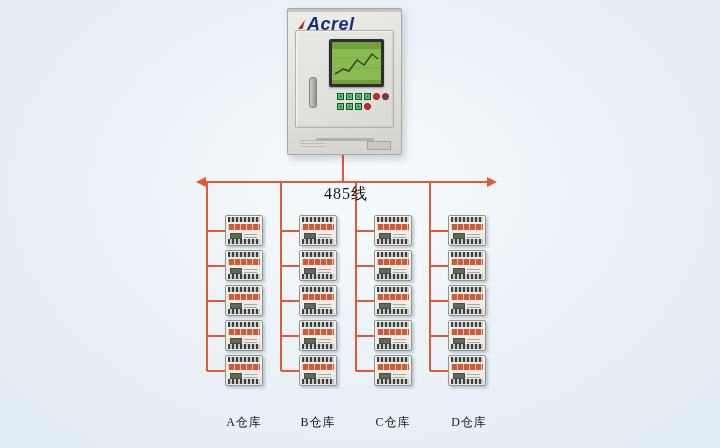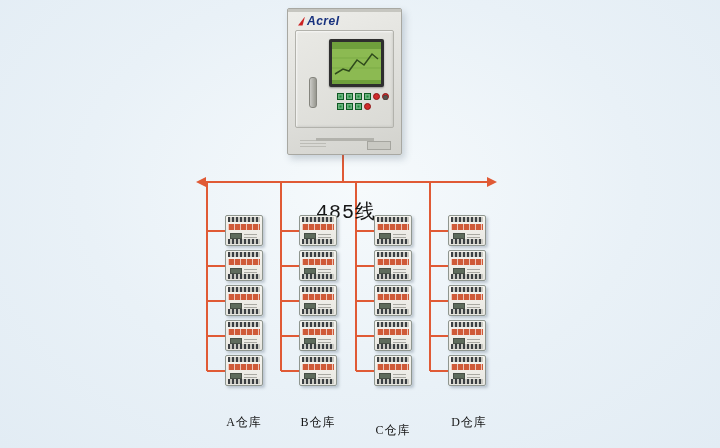--- a/index.html
+++ b/index.html
@@ -10,39 +10,39 @@
   }
   .canvas{
     position:relative;width:720px;height:448px;
     background:radial-gradient(ellipse at 50% 42%, #f6fafc 0%, #e9f1f7 55%, #e2ecf4 100%);
   }
   
   svg.wires{position:absolute;left:0;top:0;width:720px;height:448px;}
   .wire{stroke:#e05a35;stroke-width:2;fill:none;}
   .arrow{fill:#e05a35;stroke:none;}
   .bus-label{
-    position:absolute;left:346px;top:198px;transform:translateX(-50%);
-    font-family:Liberation Mono, monospace;
-    font-size:20px;color:#161616;letter-spacing:1px;white-space:nowrap;
+    position:absolute;left:346px;top:184px;transform:translateX(-50%);
+    font-family:Liberation Serif, serif;
+    font-size:16px;color:#161616;letter-spacing:1px;white-space:nowrap;
   }
   
   .cabinet{
     position:absolute;left:287px;top:8px;width:113px;height:145px;
     background:linear-gradient(160deg,#eeeeea 0%,#dededa 60%,#d2d2cd 100%);
     border:1px solid #a8a8a2;border-radius:2px;
     box-shadow:3px 4px 7px rgba(70,90,110,.25);
   }
   .cab-top-strip{position:absolute;left:0;top:0;right:0;height:3px;background:#c6c6c0;}
   .logo{position:absolute;left:10px;top:5px;display:flex;align-items:center;gap:2px;}
   .logo-mark{
     width:7px;height:9px;background:#cc2222;display:inline-block;
     clip-path:polygon(0 100%,45% 55%,100% 0,65% 100%);
   }
   .logo-text{
-    font-size:12px;font-weight:bold;font-style:italic;color:#17317e;letter-spacing:.5px;
+    font-size:18px;font-weight:bold;font-style:italic;color:#17317e;letter-spacing:.5px;
   }
   .door{
     position:absolute;left:7px;right:7px;top:21px;bottom:26px;
     border:1px solid #b2b2ac;border-radius:2px;
     background:linear-gradient(150deg,#e9e9e5,#dadad5);
     box-shadow:inset 1px 1px 2px rgba(255,255,255,.7), inset -1px -1px 2px rgba(0,0,0,.08);
   }
   .handle{
     position:absolute;left:13px;top:46px;width:6px;height:29px;
     background:linear-gradient(90deg,#cbcbc7,#97978f);
@@ -295,21 +295,21 @@
       <div class="term bot"></div>
     </div>
     <div class="device" style="left: 374px; top: 355px;">
       <div class="term top"></div>
       <div class="stripe"></div>
       <div class="mid">
         <span class="lcd-dot"></span>
       </div>
       <div class="term bot"></div>
     </div>
-    <div class="wh-label" style="left: 393px; top: 414px; margin-top: 8px;">C仓库</div>
+    <div class="wh-label" style="left: 393px; top: 414px;">C仓库</div>
     <div class="device" style="left: 448px; top: 215px;">
       <div class="term top"></div>
       <div class="stripe"></div>
       <div class="mid">
         <span class="lcd-dot"></span>
       </div>
       <div class="term bot"></div>
     </div>
     <div class="device" style="left: 448px; top: 250px;">
       <div class="term top"></div>

